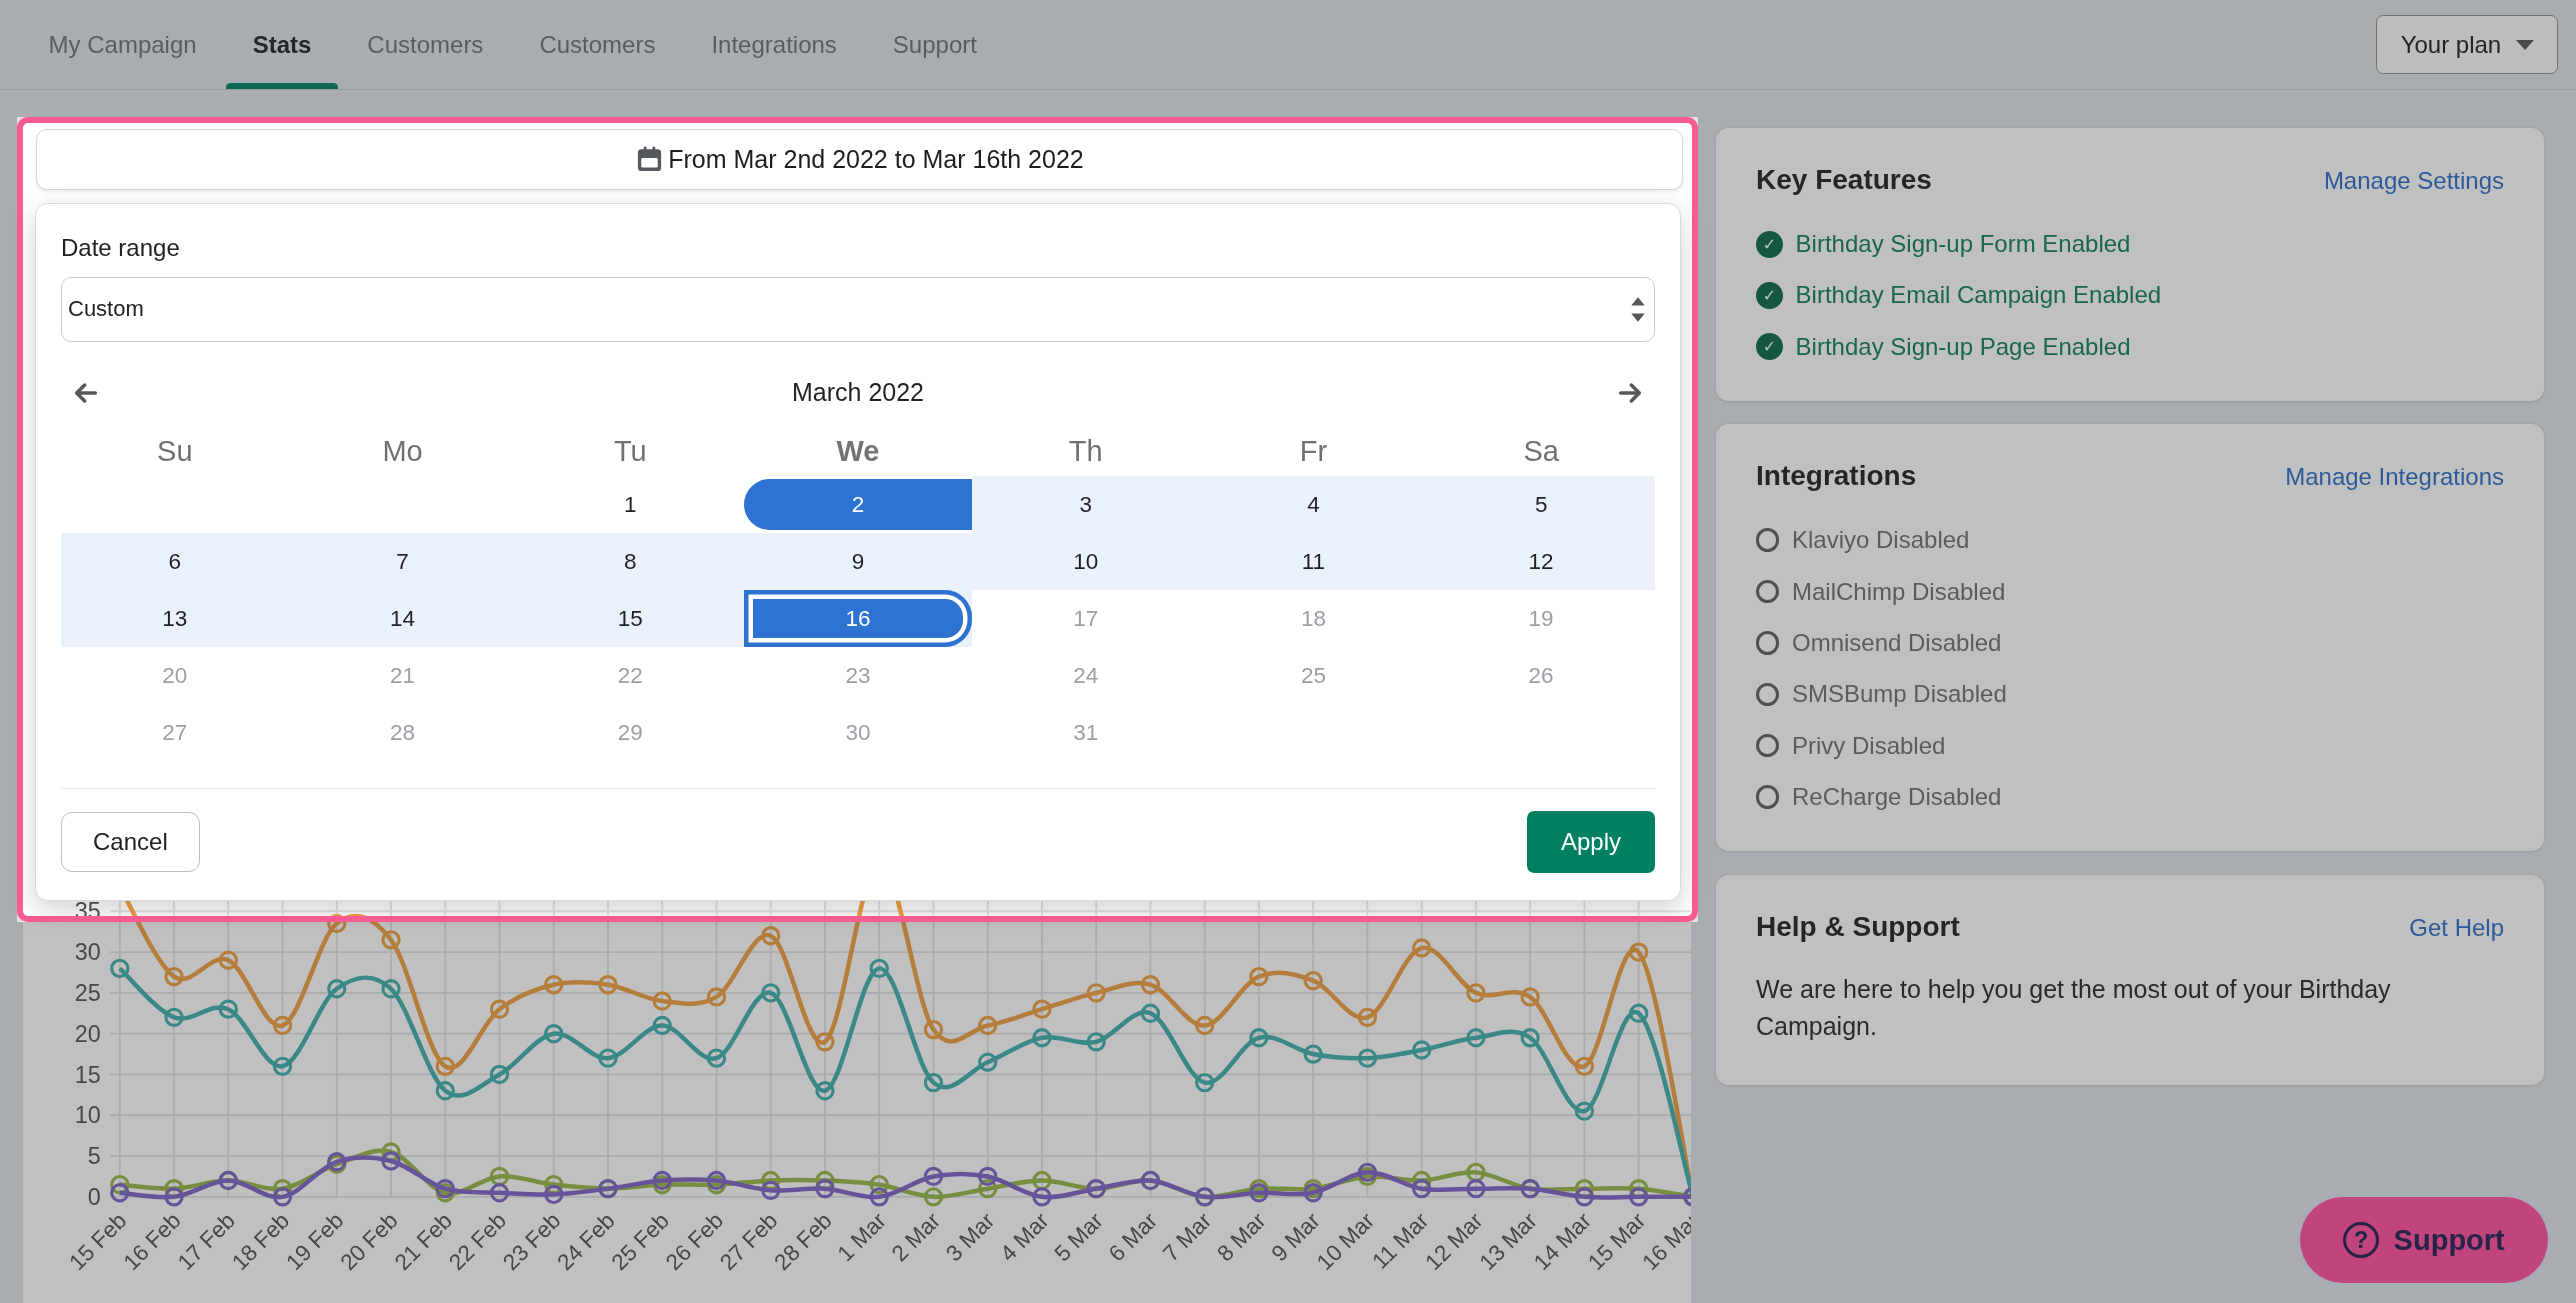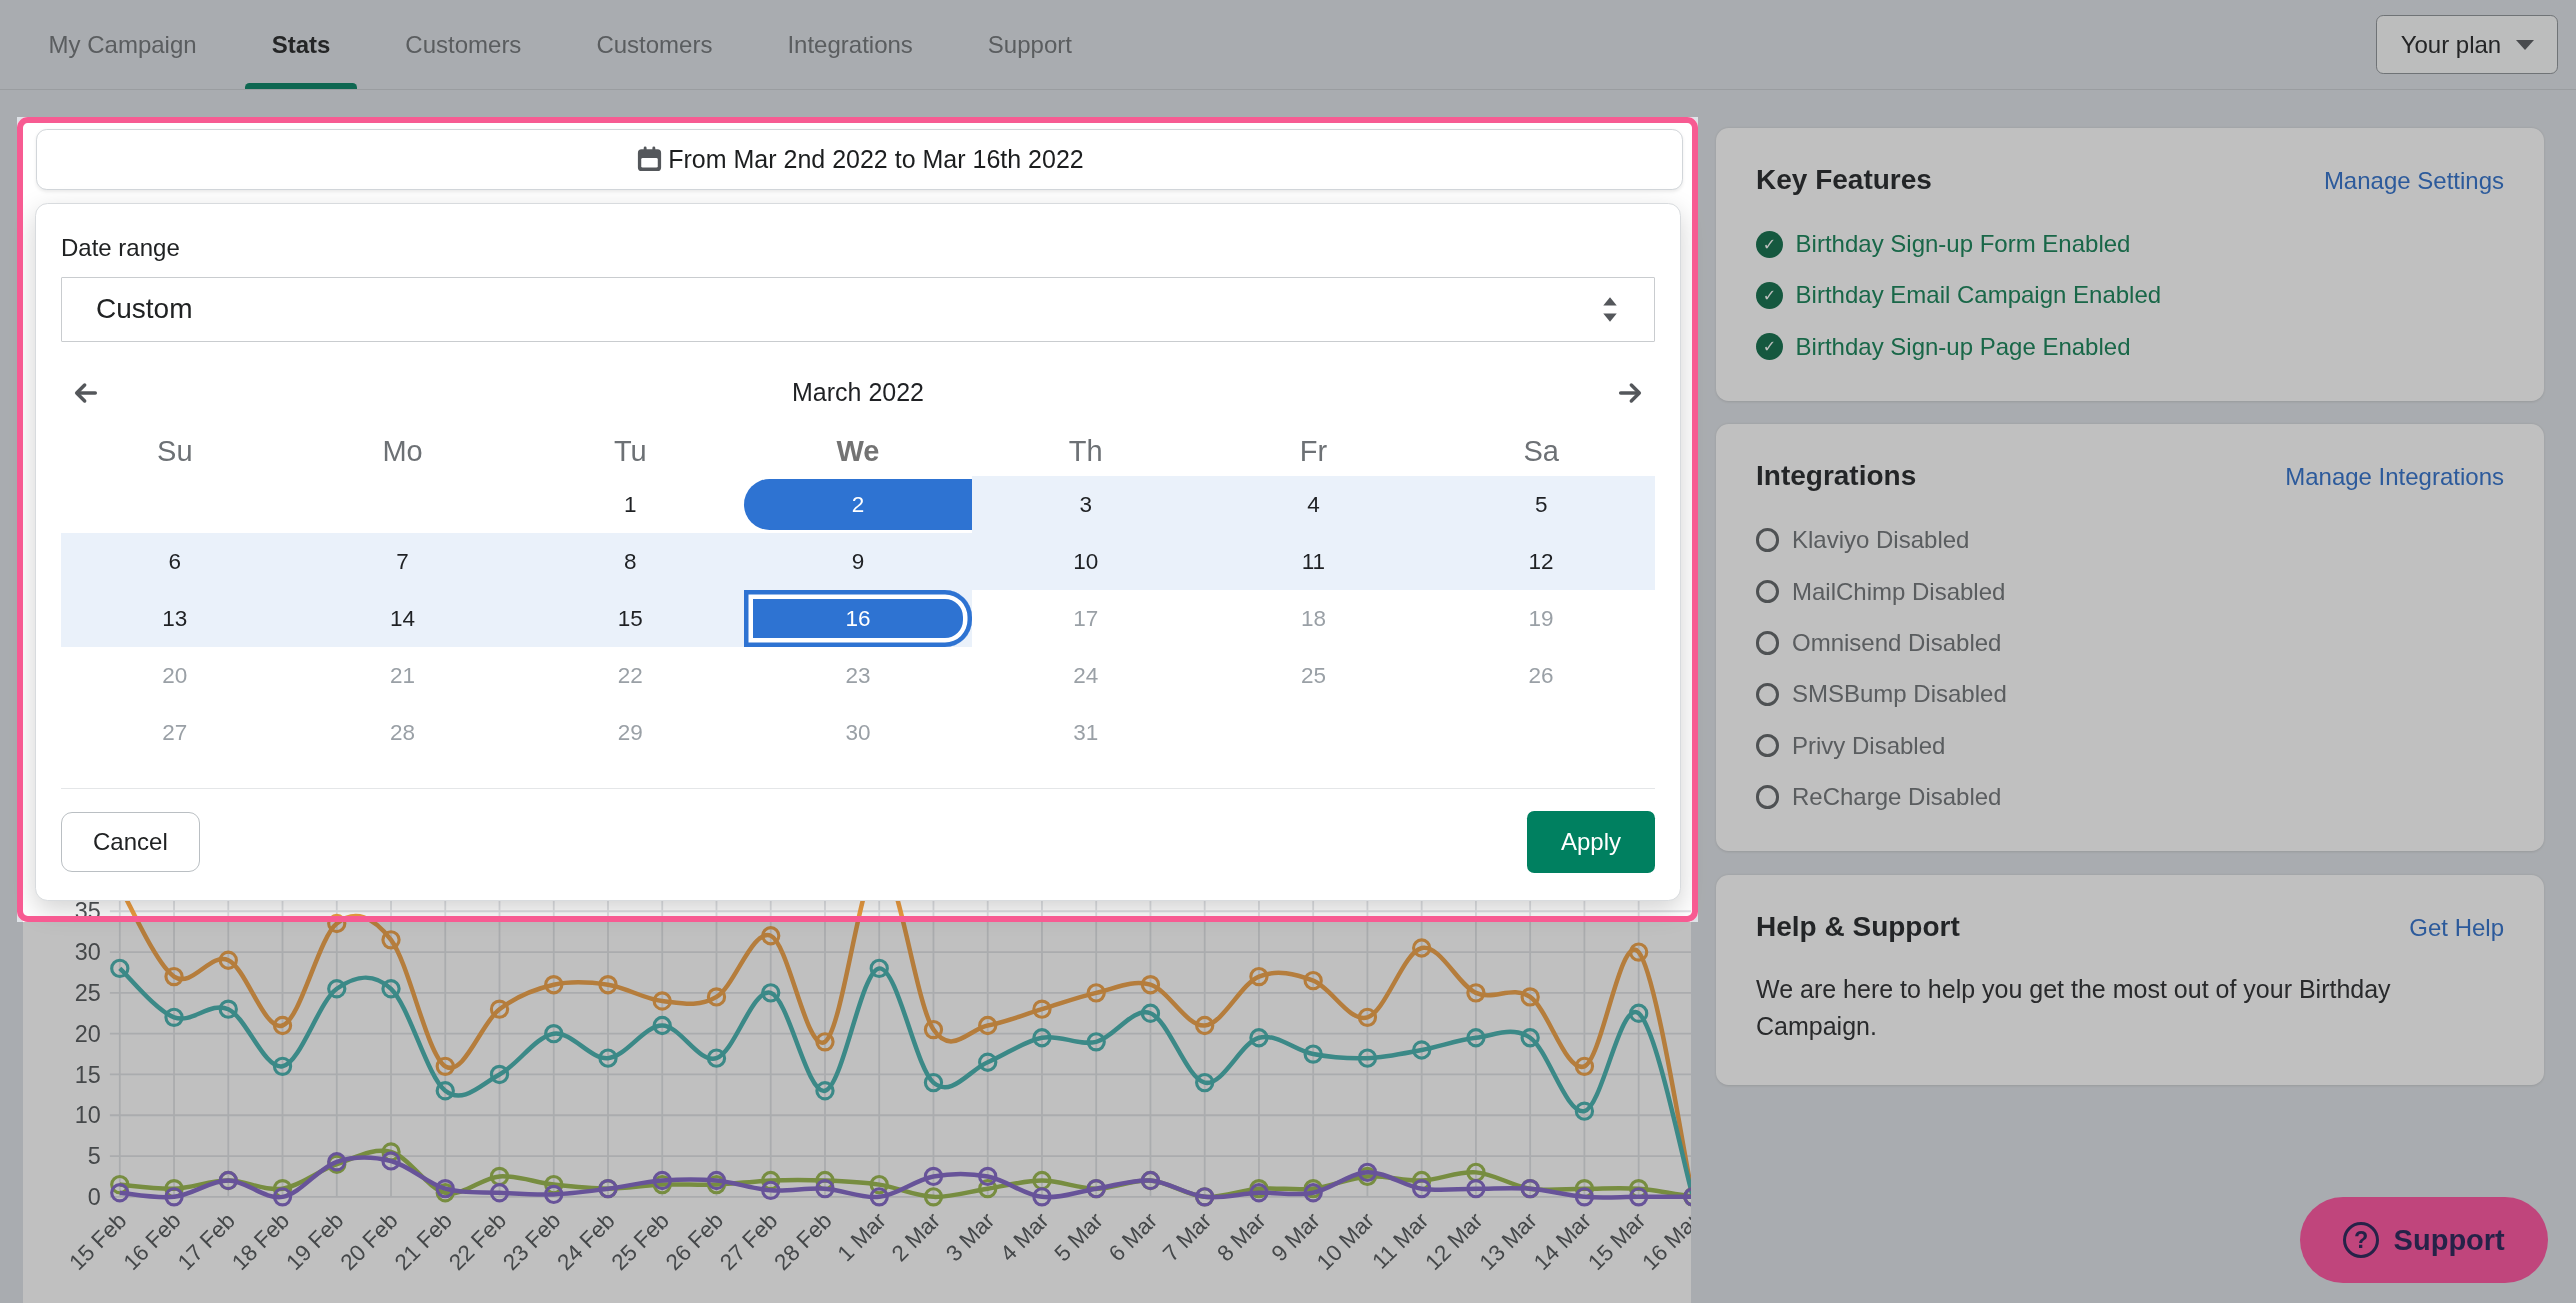--- a/index.html
+++ b/index.html
@@ -8,21 +8,21 @@
     --green:#008060; --link:#2c6ecb; --pink:#f75b92;
     --grid:#e0e2e5; --tick:#4f5356;
   }
   *{box-sizing:border-box;margin:0;padding:0}
   html,body{width:2576px;height:1303px;overflow:hidden}
   body{position:relative;background:var(--page);font-family:"Liberation Sans","DejaVu Sans",sans-serif;color:var(--ink)}
 
   
   .nav{position:absolute;left:0;top:0;width:2576px;height:90px;display:flex;align-items:center;
        padding:0 18px 0 21.6px;border-bottom:1.8px solid #c9cdd1;z-index:0}
-  .tabs{display:flex;height:100%;gap:21px}
+  .tabs{display:flex;height:100%;gap:2px}
   .tab{position:relative;display:flex;align-items:center;height:100%;padding:0 27px;
        font-size:24px;color:var(--subdued);cursor:pointer;white-space:nowrap}
   .tab.active{color:var(--ink);font-weight:700}
   .tab.active::after{content:'';position:absolute;left:0;right:0;bottom:0;height:6.3px;
        background:var(--green);border-radius:4.5px 4.5px 0 0}
   .plan-btn{margin-left:auto;display:flex;align-items:center;gap:14.4px;background:#fafbfb;
        border:1.8px solid #8c9196;border-radius:7.2px;padding:14.4px 23.4px;font-size:24px;color:var(--ink);cursor:pointer}
   .plan-caret{width:0;height:0;border-left:9px solid transparent;border-right:9px solid transparent;
        border-top:10.8px solid #54575b}
 
@@ -56,22 +56,22 @@
   .datebar{position:absolute;left:36px;top:129px;width:1647px;height:61px;background:#fff;
        border:1.8px solid #d2d6da;border-radius:10.8px;box-shadow:0 1.8px 3.6px rgba(0,0,0,.08);
        display:flex;align-items:center;justify-content:center;gap:4px;z-index:3;cursor:pointer}
   .datebar .txt{font-size:25px;color:#1c1e1f}
 
   
   .panel{position:absolute;left:35px;top:203px;width:1646px;height:698px;background:#fff;
        border:0.9px solid #d8dbde;border-radius:12.6px;box-shadow:0 9px 27px rgba(0,0,0,.18);
        display:flex;flex-direction:column;padding:25px 25px 0;z-index:3}
   .dr-label{font-size:24px;color:var(--ink);margin:5.4px 0 14.4px}
-  .select{height:65px;border:1.8px solid #c9cccf;border-radius:1px;display:flex;align-items:center;
-       padding:0 34px;font-size:28px;color:var(--ink);cursor:pointer}
+  .select{height:65px;border:1.8px solid #c9cccf;border-radius:10px;display:flex;align-items:center;
+       padding:0 6px;font-size:22px;color:var(--ink);cursor:pointer}
   .select .val{flex:1}
   .cal-head{display:flex;align-items:center;margin-top:31px;padding:0 5.4px}
   .cal-title{flex:1;text-align:center;font-size:25px;font-weight:400;color:#1f2124}
   .nav-arrow{width:40px;height:40px;display:flex;align-items:center;justify-content:center;cursor:pointer}
   .wk-row,.cal-week{display:grid;grid-template-columns:repeat(7,1fr)}
   .wk-row{margin-top:23.4px}
   .wk-cell{height:31px;display:flex;align-items:center;justify-content:center;font-size:29px;color:var(--subdued)}
   .wk-cell.emph{color:#737373;font-weight:700}
   .cal-grid{margin-top:9px}
   .day{position:relative;height:57px;display:flex;align-items:center;justify-content:center;

